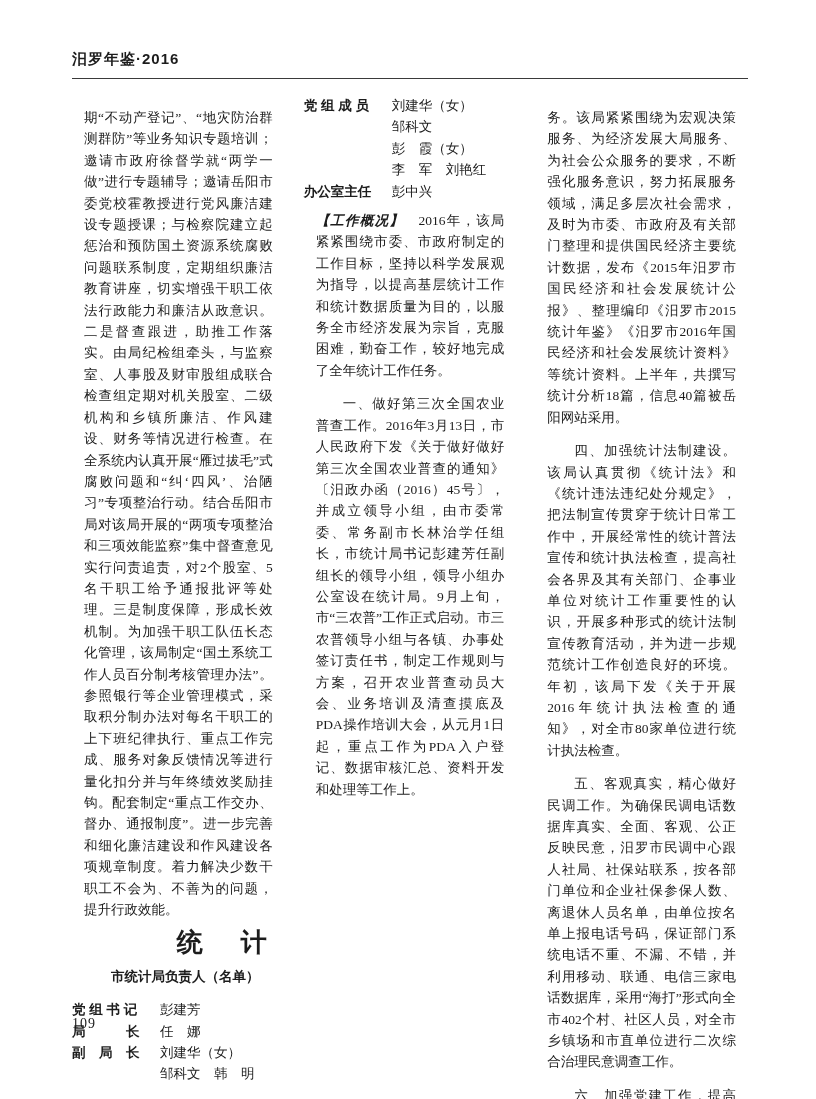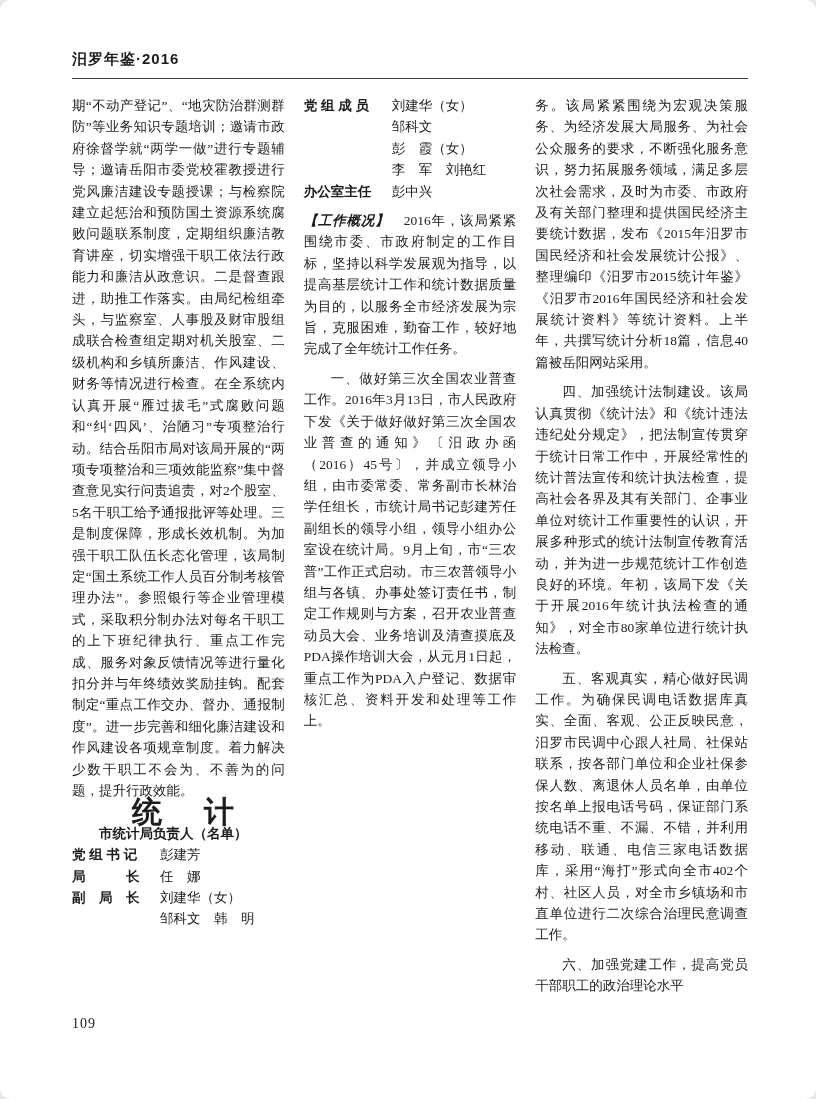--- a/index.html
+++ b/index.html
@@ -4,41 +4,40 @@
 <style>
   html,body { margin:0; padding:0; background:#e8e8e8; }
   .page {
     position:relative;
     width:816px; height:1099px;
     margin:0 auto;
     background:#ffffff;
     font-family:"Liberation Serif","DejaVu Serif",serif;
     color:#1c1c1c;
     overflow:hidden;
-    border-radius:11px;
   }
   .content { position:absolute; left:72px; top:50px; width:676px; }
   .running-head {
     font-family:"Liberation Sans","DejaVu Sans",sans-serif;
     font-weight:bold;
     font-size:15px;
     letter-spacing:1px;
     padding-bottom:9px;
   }
   .head-rule { border:0; border-top:1.5px solid #3a3a3a; margin:0 0 16px 0; }
   .columns { display:flex; gap:19px; }
   .col { width:213px; font-size:13.5px; line-height:21.4px; text-align:justify; }
-  .col p { margin:0; text-indent:2em; }
+  .col p { margin:12px; text-indent:2em; }
   .col p.no-indent { text-indent:0; }
   .col p.block-gap { margin-top:8px; }
   .section-title {
     font-family:"Liberation Sans","DejaVu Sans",sans-serif;
     font-weight:bold;
-    font-size:30px;
-    text-align:left;
+    font-size:26px;
+    text-align:right;
     letter-spacing:6px;
     margin:34px 0 22px 0;
     text-indent:0;
   }
   .roster-title {
     font-family:"Liberation Sans","DejaVu Sans",sans-serif;
     font-weight:bold;
     font-size:13.5px;
     margin-top:4px;
     text-indent:0;

